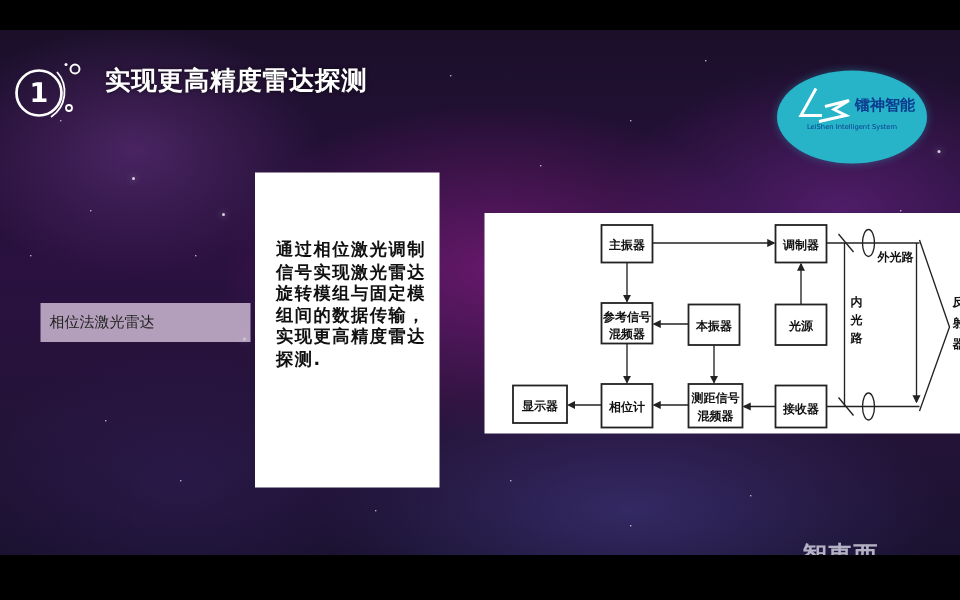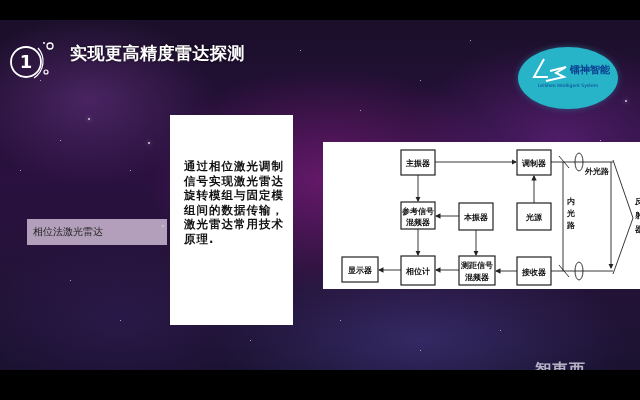--- a/index.html
+++ b/index.html
@@ -22,21 +22,21 @@
 
   .badge { position:absolute; left:8px; top:16px; width:46px; height:46px; }
   .title { position:absolute; left:70px; top:22px; color:#fff; font-size:17px; font-weight:bold;
     letter-spacing:0.5px; text-shadow:0 0 3px rgba(0,0,0,0.6); }
 
   .logo { position:absolute; left:518px; top:27px; width:100px; height:62px; border-radius:50%;
     background:#27b3c8; box-shadow:0 0 6px rgba(39,179,200,0.4); }
   .logo .cn { position:absolute; left:52px; top:16px; color:#0b3b8f; font-size:10px; font-weight:bold; }
   .logo .en { position:absolute; left:0; width:100px; top:36px; text-align:center; color:#0b3b8f; font-size:4.5px; }
 
-  .method { position:absolute; left:27px; top:199px; width:140px; height:26px;
+  .method { position:absolute; left:27px; top:182px; width:140px; height:26px;
     background:rgba(210,190,215,0.82); }
   .method span { position:absolute; left:6px; top:6px; font-family:"DejaVu Serif", serif;
     font-size:10px; color:#222; }
 
   .desc-panel { position:absolute; left:170px; top:95px; width:123px; height:210px; background:#fff; }
   .desc-text { position:absolute; left:14px; top:44px; width:100px; font-size:11.5px; font-weight:bold;
     line-height:14.5px; color:#111; word-break:break-all; letter-spacing:1px; }
 
   .diagram { position:absolute; left:303px; top:122px; width:324px; height:147px; background:#fff;margin-left:20px; }
   .diagram svg { position:absolute; left:0; top:0; }
@@ -92,21 +92,21 @@
     </svg>
     <div class="cn">镭神智能</div>
     <div class="en">LeiShen Intelligent System</div>
   </div>
 
   <div class="method">
     <span>相位法激光雷达</span>
   </div>
 
   <div class="desc-panel">
-    <div class="desc-text">通过相位激光调制信号实现激光雷达旋转模组与固定模组间的数据传输，激光雷达常用技术原理.</div>
+    <div class="desc-text">通过相位激光调制信号实现激光雷达旋转模组与固定模组间的数据传输，实现更高精度雷达探测.</div>
   </div>
 
   <div class="diagram">
     <svg width="324" height="147" viewBox="0 0 324 147">
       <defs>
         <marker id="ar" markerWidth="6" markerHeight="6" refX="5" refY="3" orient="auto">
           <path d="M0,0 L6,3 L0,6 z" fill="#222"></path>
         </marker>
       </defs>
       <g stroke="#222" stroke-width="1.2" fill="#fff">

